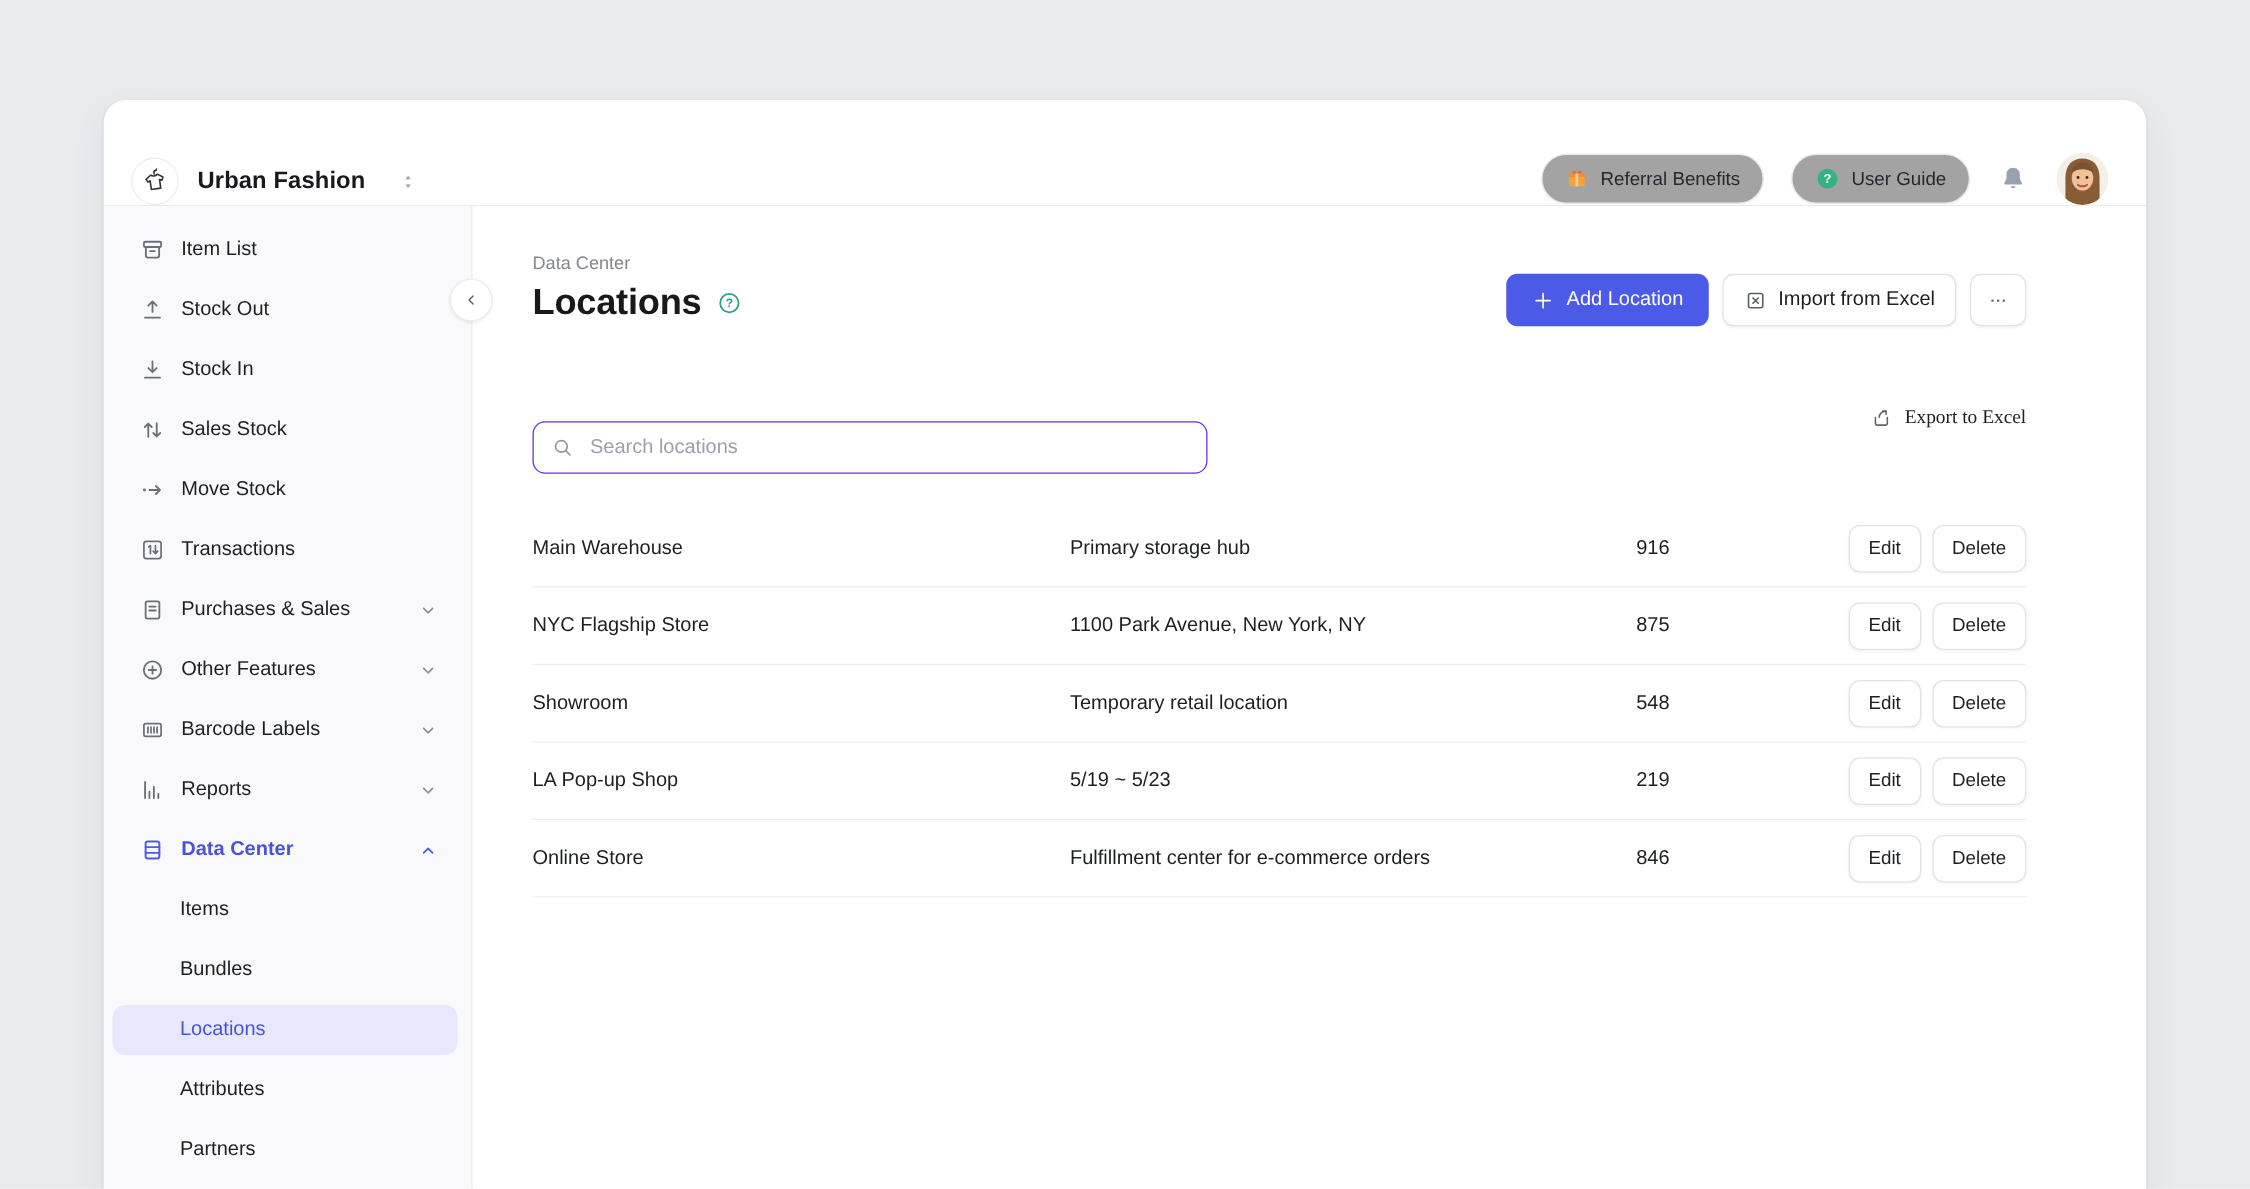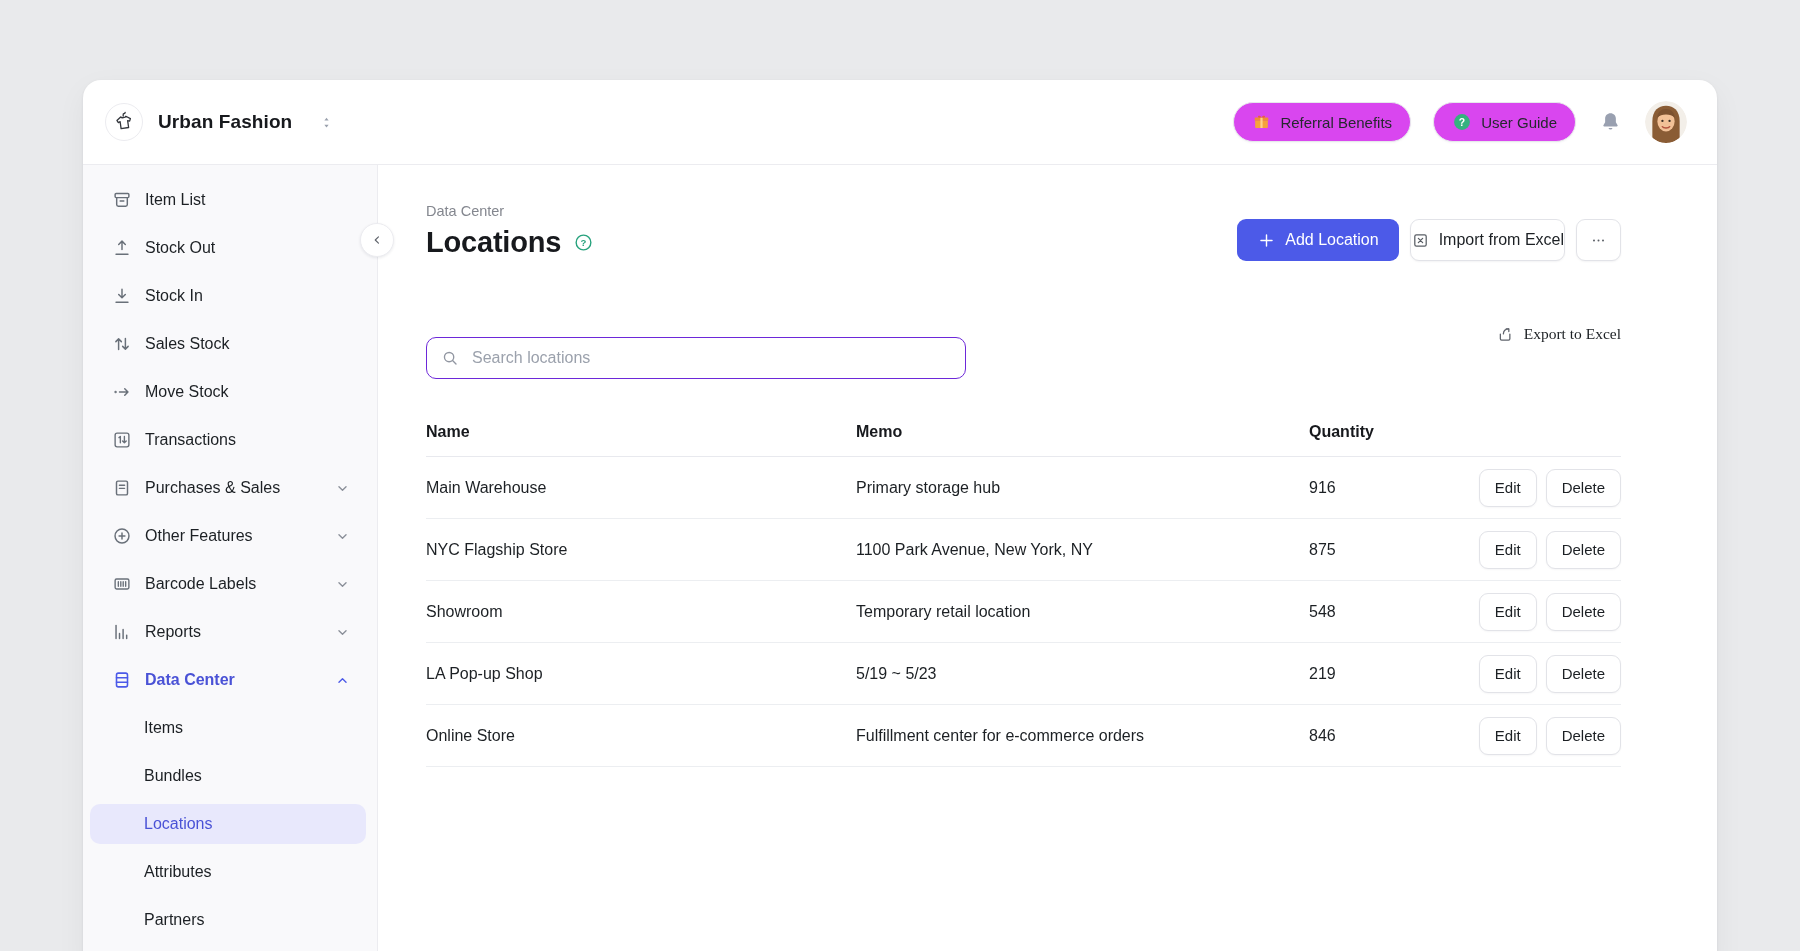--- a/index.html
+++ b/index.html
@@ -10,33 +10,33 @@
     font-family:"Liberation Sans","DejaVu Sans",sans-serif;
     color:#1c2024;
   }
   .card {
     position:absolute; left:83px; top:80px; width:1634px; height:895px;
     background:#fff; border-radius:18px; overflow:hidden;
     box-shadow:0 1px 3px rgba(16,24,40,.07), 0 10px 30px rgba(16,24,40,.05);
   }
   
   .topbar {
-    height:85px; display:flex; align-items:center; justify-content:space-between;
+    height:85px; display:flex; align-items:flex-end; justify-content:space-between;
     padding:0 30px 0 22px; border-bottom:1px solid #ececf0;
   }
   .brand { display:flex; align-items:center; }
   .logo {
     width:38px; height:38px; border-radius:50%; border:1px solid #ececf0;
     display:flex; align-items:center; justify-content:center; background:#fff; margin-right:15px;
   }
   .brand-name { font-size:19px; font-weight:700; color:#17191d; letter-spacing:.1px; }
   .sorter { margin-left:27px; display:flex; align-items:center; cursor:pointer; }
   .topbar-right { display:flex; align-items:center; gap:22px; }
   .pill {
-    height:40px; border-radius:999px; border:1px solid #e7e8ec; background:#d946ef;
+    height:40px; border-radius:999px; border:1px solid #e7e8ec; background:#a3a3a3;
     display:flex; align-items:center; gap:9px; padding:0 18px;
     font-size:15px; font-weight:500; color:#25282e; cursor:pointer;
     box-shadow:0 1px 2px rgba(16,24,40,.04);
     font-family:inherit;
   }
   .iconbtn { display:flex; align-items:center; justify-content:center; cursor:pointer; background:none; border:none; padding:0; }
   .avatar { width:42px; height:42px; border-radius:50%; overflow:hidden; cursor:pointer; }
   
   .body-row { display:flex; height:calc(100% - 85px); }
   .sidebar {
@@ -73,21 +73,21 @@
   .title-row { display:flex; align-items:center; gap:12px; }
   h1.page-title { font-size:29px; font-weight:700; color:#17191d; margin:0; letter-spacing:-.2px; }
   .help { display:flex; cursor:pointer; }
   .head-actions { display:flex; gap:11px; margin-top:16px; }
   .btn {
     height:42px; border-radius:9px; font-size:16px; display:inline-flex;
     align-items:center; gap:9px; cursor:pointer; font-family:inherit;
   }
   .btn-primary { background:#4c5ae8; color:#fff; border:none; padding:0 20px; font-weight:500; }
   .btn-outline {
-    background:#fff; border:1px solid #e2e3e8; color:#1c2024; padding:0 0;
+    background:#fff; border:1px solid #e2e3e8; color:#1c2024; padding:0 16px;
     box-shadow:0 1px 2px rgba(16,24,40,.05); font-weight:500;
   }
   .btn-more { width:45px; justify-content:center; padding:0; }
   .toolbar-row { display:flex; justify-content:space-between; align-items:center; margin-top:28px; }
   .search {
     width:540px; height:42px; border:1px solid #6d28d9; border-radius:10px;
     display:flex; align-items:center; gap:11px; padding:0 14px; background:#fff;margin-top:48px;
   }
   .search input {
     border:none; outline:none; flex:1; font-size:16px; color:#1c2024;
@@ -415,26 +415,20 @@
               <path d="M5.5 11.5v6c0 .9.7 1.6 1.6 1.6h8.8c.9 0 1.6-.7 1.6-1.6v-6"></path>
               <path d="M9.3 11.2c.2-3.8 2.6-6 6.6-6.2"></path>
               <path d="M12.9 4.9h3.3v3.3"></path>
             </svg>
           </span>
           <span>Export to Excel</span>
         </div>
       </div>
 
       <div class="table">
-        <div class="trow thead">
-          <div class="tcell">Name</div>
-          <div class="tcell">Memo</div>
-          <div class="tcell">Quantity</div>
-          <div class="tcell"></div>
-        </div>
 
         <div class="trow tbody-row">
           <div class="tcell">Main Warehouse</div>
           <div class="tcell">Primary storage hub</div>
           <div class="tcell">916</div>
           <div class="actions-cell">
             <button class="row-btn">Edit</button>
             <button class="row-btn">Delete</button>
           </div>
         </div>

